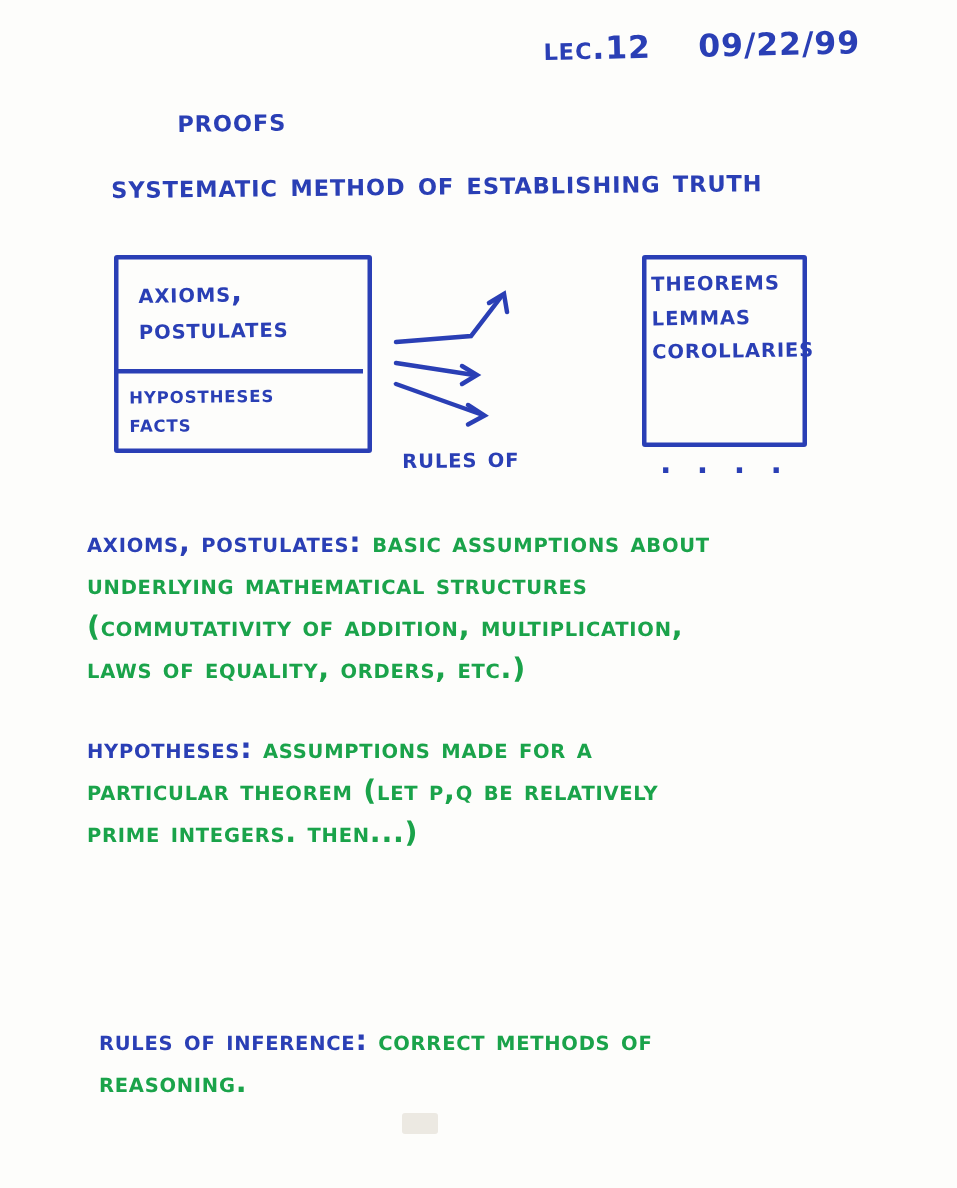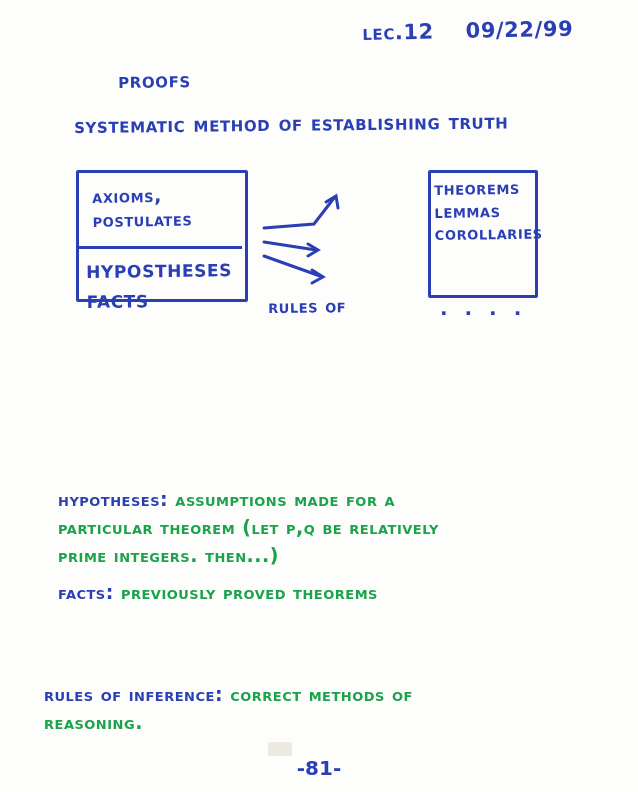--- a/index.html
+++ b/index.html
@@ -74,21 +74,21 @@
   }
   #axioms-label {
     left: 92px;
     top: 185px;
     font-size: 19px;
     transform: rotate(-0.9deg);
   }
   #hypotheses-label {
     left: 86px;
     top: 255px;
-    font-size: 24px;
+    font-size: 15px;
     transform: rotate(-0.7deg);
   }
 
   
   #right-box {
     position: absolute;
     left: 428px;
     top: 170px;
     width: 104px;
     height: 122px;
@@ -133,21 +133,21 @@
     white-space: pre-line;
     font-variant: small-caps;
     text-transform: lowercase;
     font-weight: 600;
     letter-spacing: 0.5px;
   }
   #p-axioms { left: 58px; top: 348px; width: 560px; }
   #p-hypotheses { left: 58px; top: 485px; width: 560px; }
   #p-facts { left: 58px; top: 578px; width: 560px; }
   #p-theorems { left: 58px; top: 632px; width: 560px; }
-  #p-rules { left: 44px; top: 680px; width: 560px; }
+  #p-rules { left: 66px; top: 680px; width: 560px; }
 
   .lead { color: #2a3fb5; }
   .body-green { color: #1aa34a; }
 
   #page-number {
     position: absolute;
     left: 0;
     top: 756px;
     width: 638px;
     text-align: center;
@@ -196,27 +196,29 @@
       <path d="M68 22 L78 16 L80 28"></path>
       <path d="M6 62 L58 70"></path>
       <path d="M50 64 L60 70 L50 76"></path>
       <path d="M6 76 L62 96"></path>
       <path d="M54 90 L65 97 L54 103"></path>
     </g>
   </svg>
 
   <div class="hand blue" id="rules-label"><span>Rules of</span></div>
 
+  <div class="para" id="p-axioms"><span class="lead">Axioms, Postulates:</span><span class="body-green"> Basic assumptions about
+underlying mathematical structures
+(commutativity of addition, multiplication,
+laws of equality, orders, etc.)</span></div>
 
   <div class="para" id="p-hypotheses"><span class="lead">Hypotheses:</span><span class="body-green"> Assumptions made for a
 particular theorem (let p,q be relatively
 prime integers. Then...)</span></div>
 
-  <div class="para" id="p-facts"><span class="lead">Facts:</span><span class="body-green"> Previously proved theorems</span></div>
 
 
   <div class="para" id="p-rules"><span class="lead">Rules of inference:</span><span class="body-green"> Correct methods of
 reasoning.</span></div>
 
   <div id="fold-mark"></div>
-  <div id="page-number">-81-</div>
 
 </div>
 
 </body></html>

